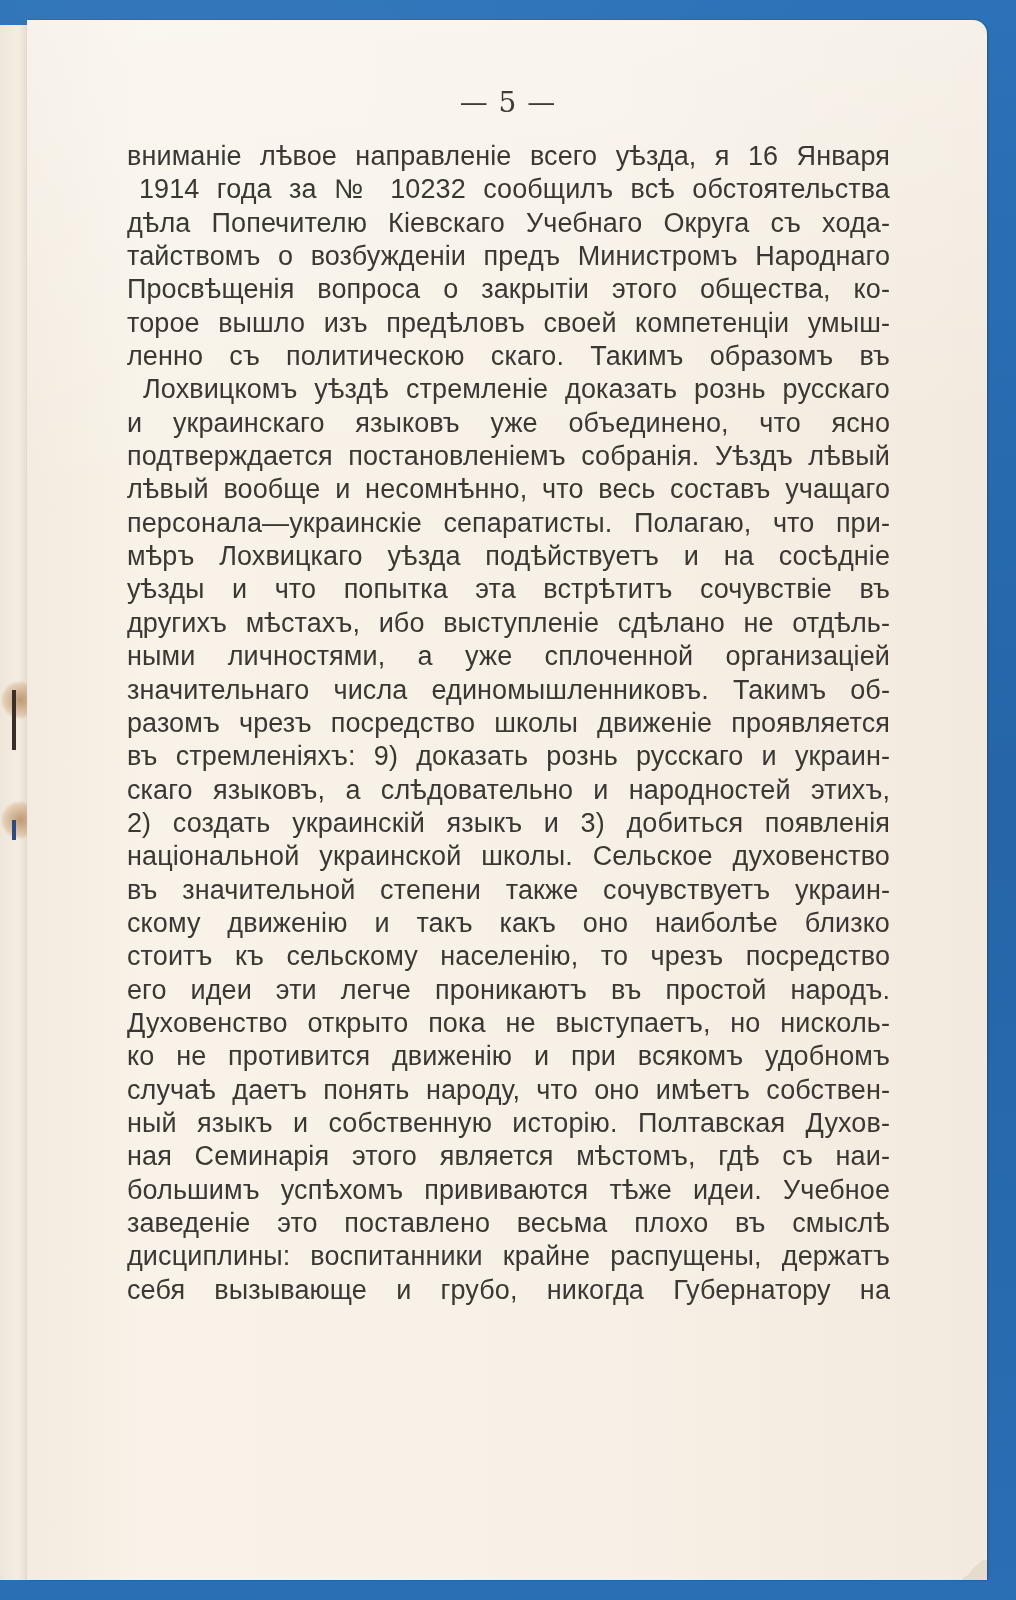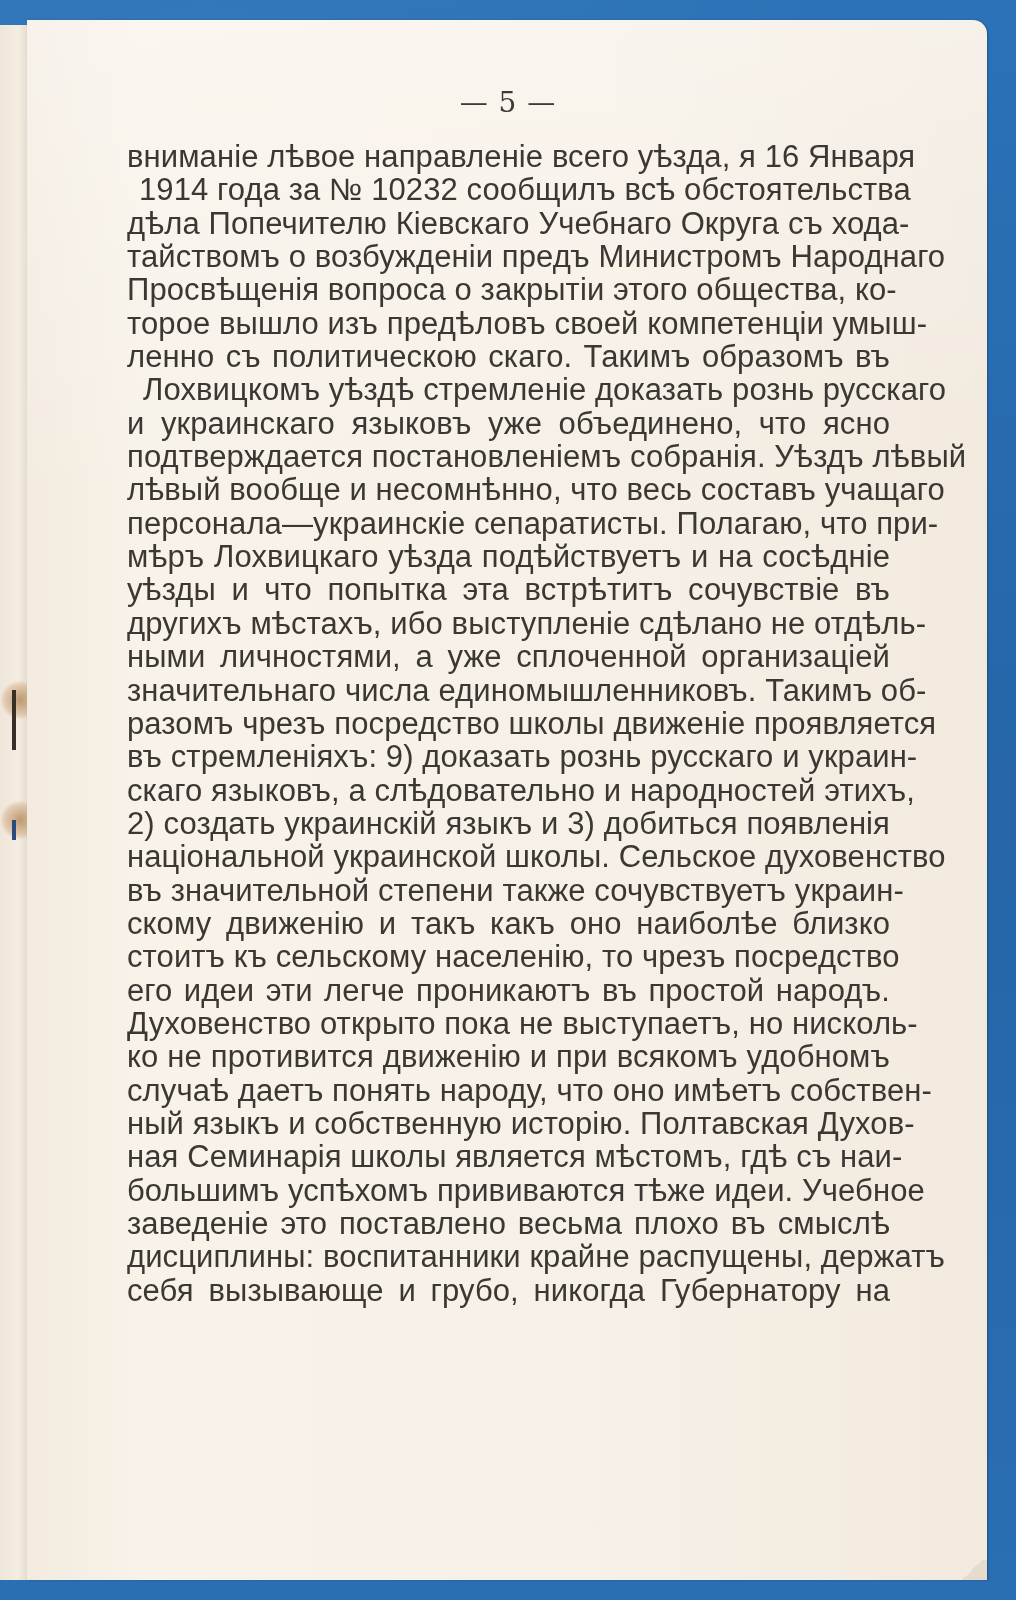--- a/index.html
+++ b/index.html
@@ -83,21 +83,21 @@
       position: absolute;
       left: 127px;
       top: 140px;
       width: 763px;
       font-family: "Liberation Sans Narrow", "Liberation Sans", sans-serif;
       color: #3b3733;
     }
     .line {
       height: 33.35px;
       line-height: 33.35px;
-      font-size: 31px;
+      font-size: 27px;
       text-align: justify;
       text-align-last: justify;
       white-space: nowrap;
       overflow: visible;
       letter-spacing: 0.1px;
       transform-origin: left center;
     }
     .line.last {
       text-align-last: justify;
     }
@@ -142,18 +142,18 @@
   <div class="line" style="display: block; text-align-last: justify;">2) создать украинскій языкъ и 3) добиться появленія</div>
   <div class="line" style="display: block; text-align-last: justify;">національной украинской школы. Сельское духовенство</div>
   <div class="line" style="display: block; text-align-last: justify;">въ значительной степени также сочувствуетъ украин-</div>
   <div class="line" style="display: block; text-align-last: justify;">скому движенію и такъ какъ оно наиболѣе близко</div>
   <div class="line" style="display: block; text-align-last: justify;">стоитъ къ сельскому населенію, то чрезъ посредство</div>
   <div class="line" style="display: block; text-align-last: justify;">его идеи эти легче проникаютъ въ простой народъ.</div>
   <div class="line" style="display: block; text-align-last: justify;">Духовенство открыто пока не выступаетъ, но нисколь-</div>
   <div class="line" style="display: block; text-align-last: justify;">ко не противится движенію и при всякомъ удобномъ</div>
   <div class="line" style="display: block; text-align-last: justify;">случаѣ даетъ понять народу, что оно имѣетъ собствен-</div>
   <div class="line" style="display: block; text-align-last: justify;">ный языкъ и собственную исторію. Полтавская Духов-</div>
-  <div class="line" style="display: block; text-align-last: justify;">ная Семинарія школы является мѣстомъ, гдѣ съ наи-</div>
+  <div class="line" style="display: block; text-align-last: justify;">ная Семинарія этого является мѣстомъ, гдѣ съ наи-</div>
   <div class="line" style="display: block; text-align-last: justify;">большимъ успѣхомъ прививаются тѣже идеи. Учебное</div>
   <div class="line" style="display: block; text-align-last: justify;">заведеніе это поставлено весьма плохо въ смыслѣ</div>
   <div class="line" style="display: block; text-align-last: justify;">дисциплины: воспитанники крайне распущены, держатъ</div>
   <div class="line last" style="display: block; text-align-last: justify;">себя вызывающе и грубо, никогда Губернатору на</div>
 </div>
 
 </body></html>

